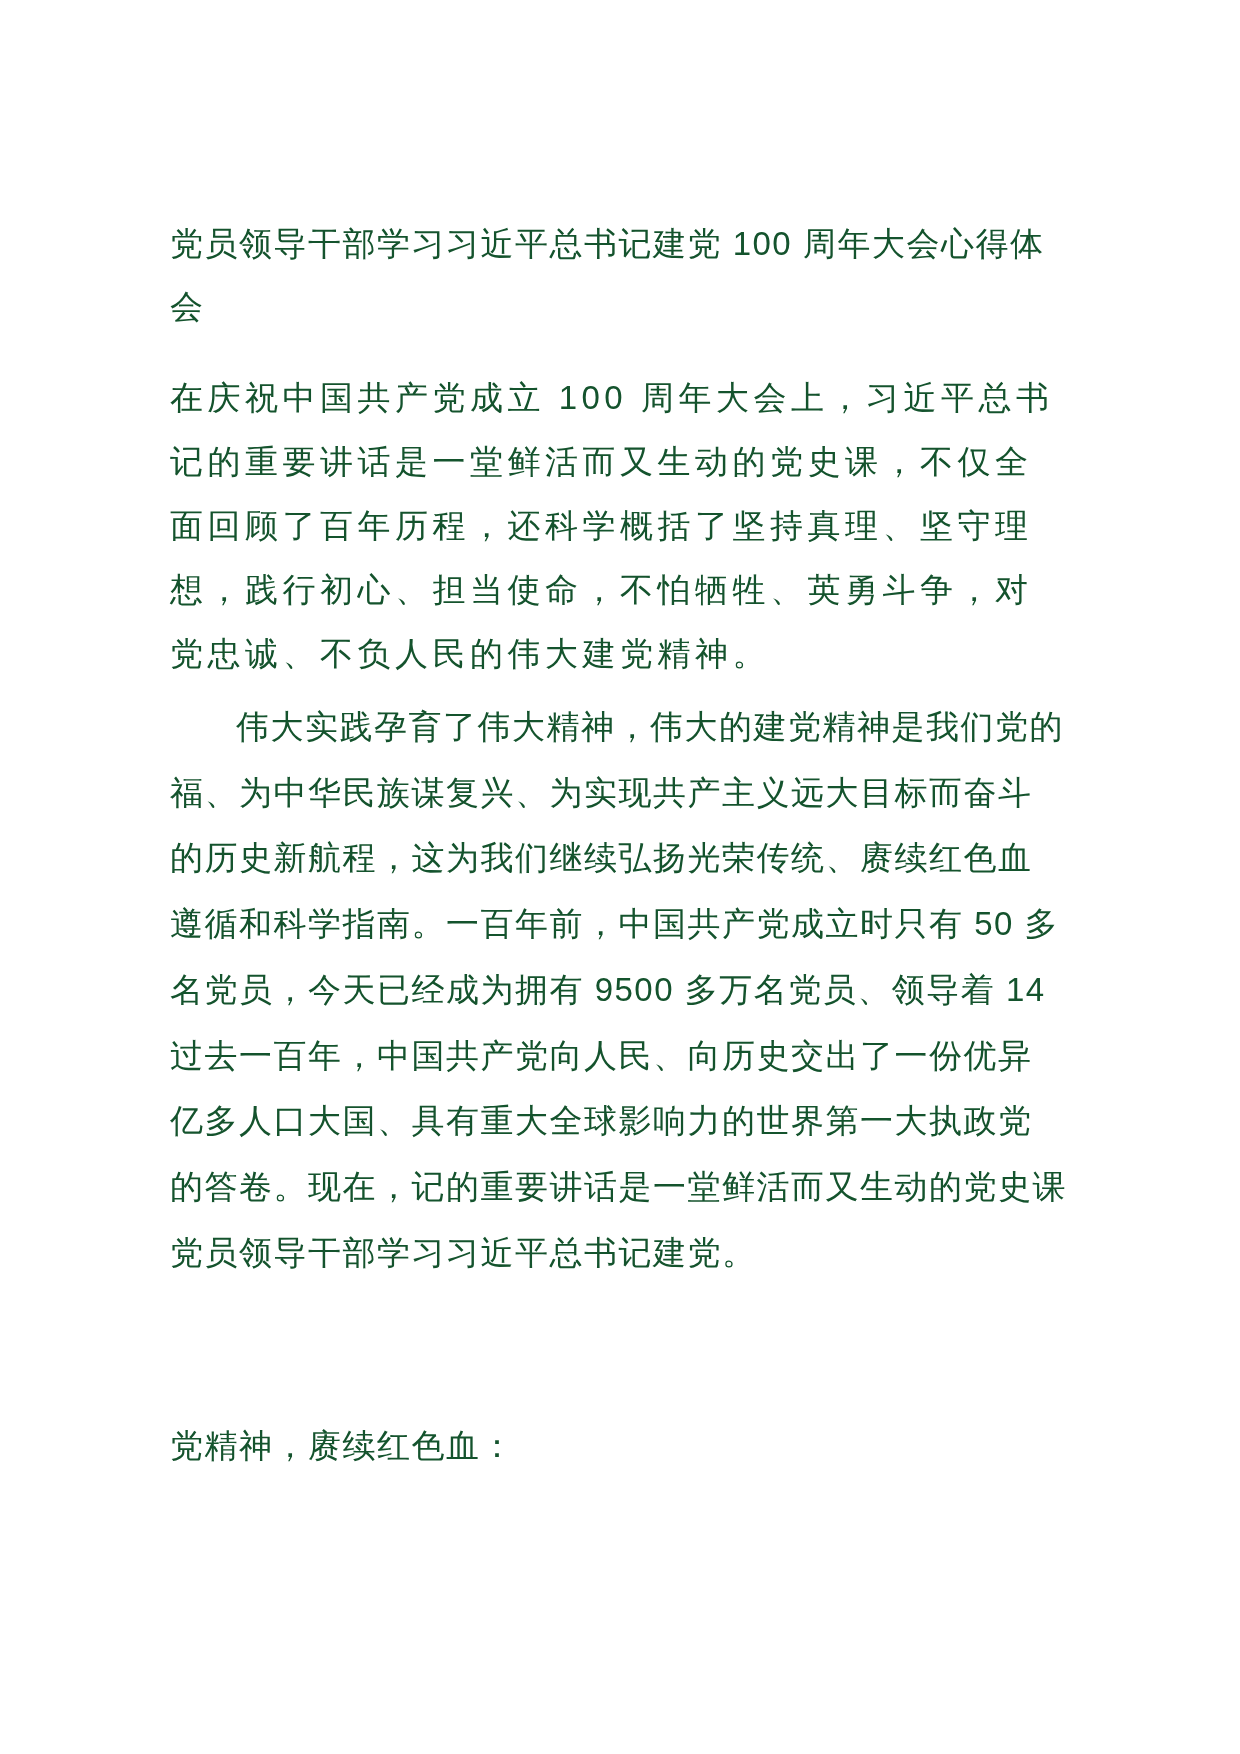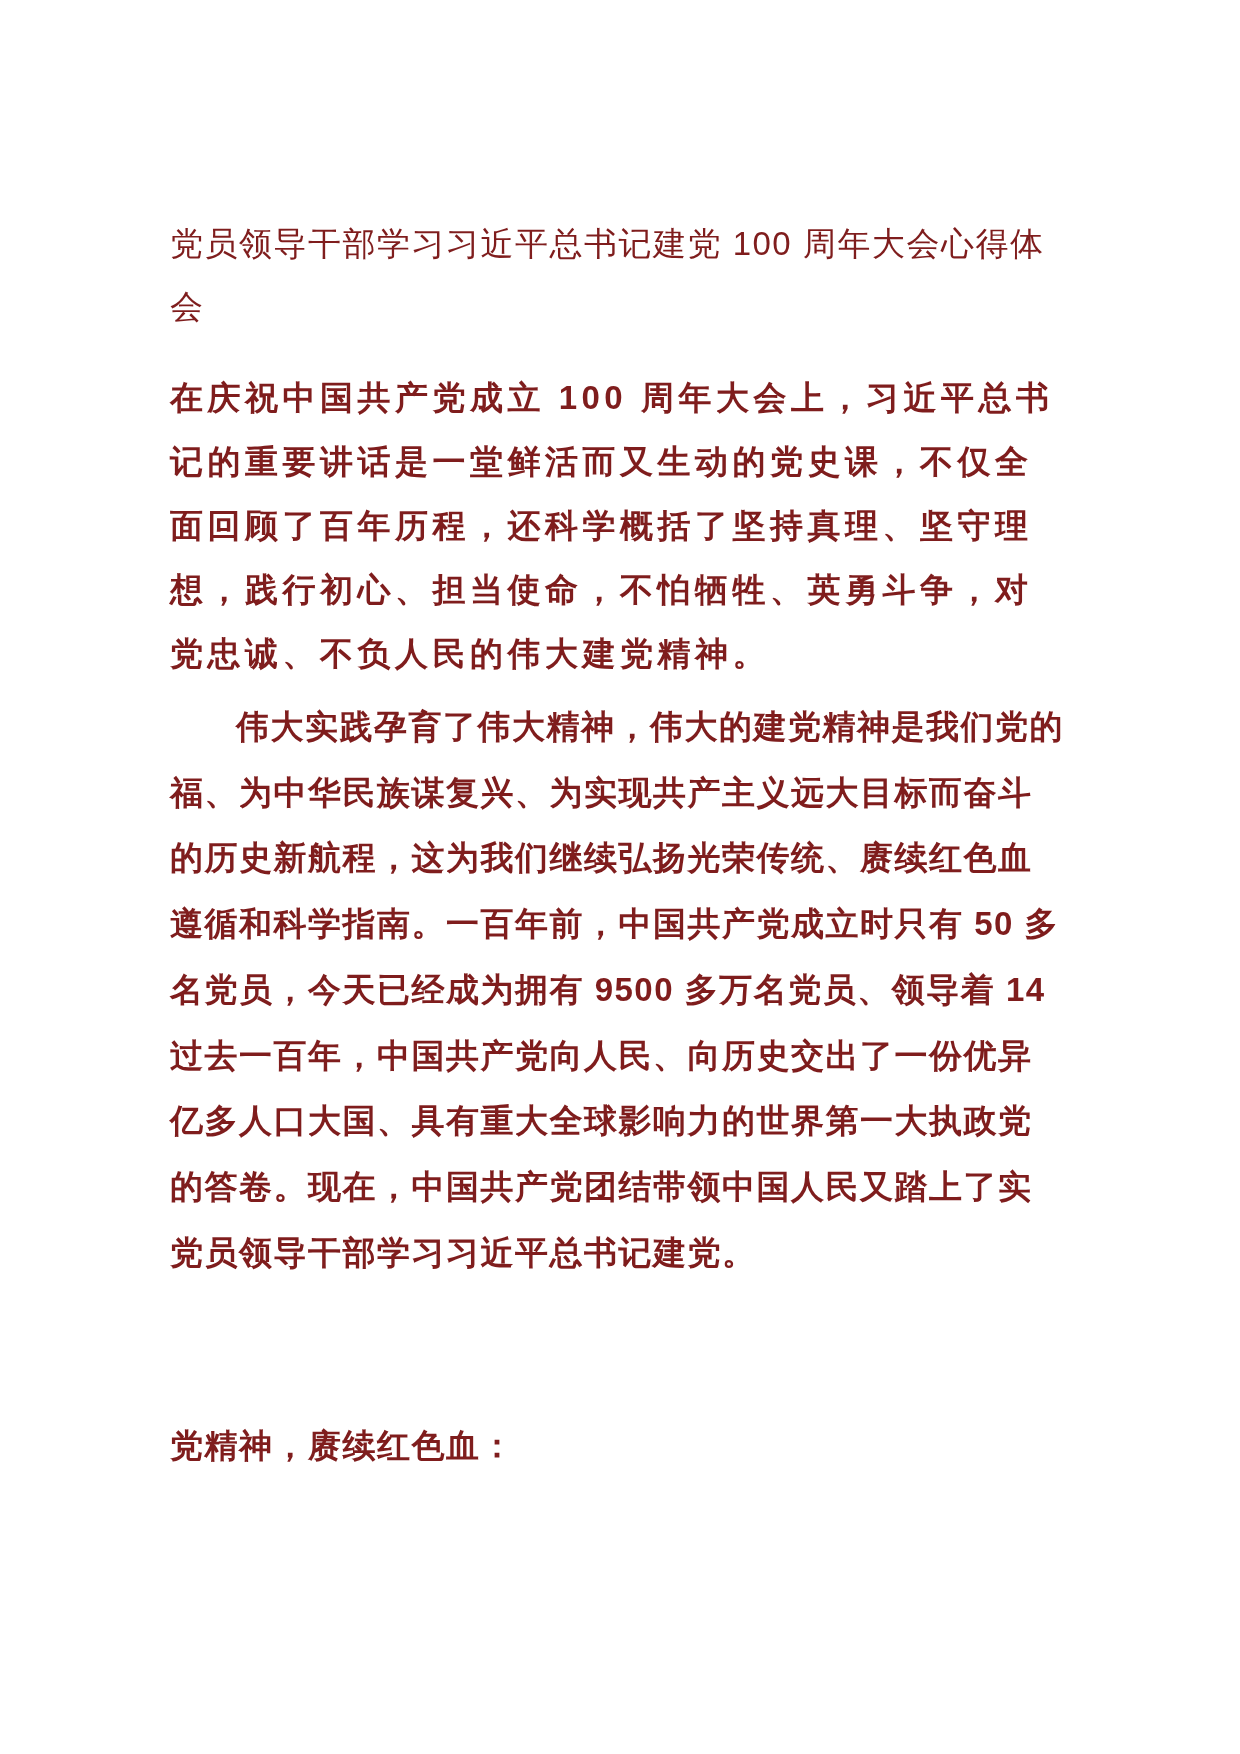--- a/index.html
+++ b/index.html
@@ -7,21 +7,21 @@
     padding: 0;
     background: #ffffff;
   }
   .page {
     position: relative;
     width: 1211px;
     height: 1754px;
     background: #ffffff;
     overflow: hidden;
     font-family: "Liberation Sans", sans-serif;
-    color: #7f1d1d;
+    color: #14532d;
   }
   .doc-title {
     position: absolute;
     left: 170px;
     top: 212px;
     width: 940px;
     margin: 0;
     font-size: 33px;
     font-weight: 400;
     line-height: 63px;
@@ -33,21 +33,20 @@
     top: 0;
     width: 100%;
     height: 100%;
   }
   .para {
     position: absolute;
     left: 170px;
     width: 1000px;
     font-size: 33px;
     letter-spacing: 1.5px;
-    font-weight: bold;
   }
   .para-0 { top: 366px;  line-height: 64px;   letter-spacing: 4.5px; }
   .para-1 { top: 694px;  line-height: 65.7px; }
   .para-2 { top: 1414px; line-height: 63px;  }
   .line {
     white-space: nowrap;
   }
   .line.indent {
     padding-left: 66px;
   }
@@ -69,20 +68,20 @@
         <div class="line">党忠诚、不负人民的伟大建党精神。</div>
       </div>
       <div class="para para-1">
         <div class="line indent">伟大实践孕育了伟大精神，伟大的建党精神是我们党的</div>
         <div class="line">福、为中华民族谋复兴、为实现共产主义远大目标而奋斗</div>
         <div class="line">的历史新航程，这为我们继续弘扬光荣传统、赓续红色血</div>
         <div class="line">遵循和科学指南。一百年前，中国共产党成立时只有 50 多</div>
         <div class="line">名党员，今天已经成为拥有 9500 多万名党员、领导着 14</div>
         <div class="line">过去一百年，中国共产党向人民、向历史交出了一份优异</div>
         <div class="line">亿多人口大国、具有重大全球影响力的世界第一大执政党</div>
-        <div class="line">的答卷。现在，中国共产党团结带领中国人民又踏上了实</div>
+        <div class="line">的答卷。现在，记的重要讲话是一堂鲜活而又生动的党史课</div>
         <div class="line">党员领导干部学习习近平总书记建党。</div>
       </div>
       <div class="para para-2">
         <div class="line">党精神，赓续红色血：</div>
       </div>
     </div>
 </div>
 
 </body></html>

